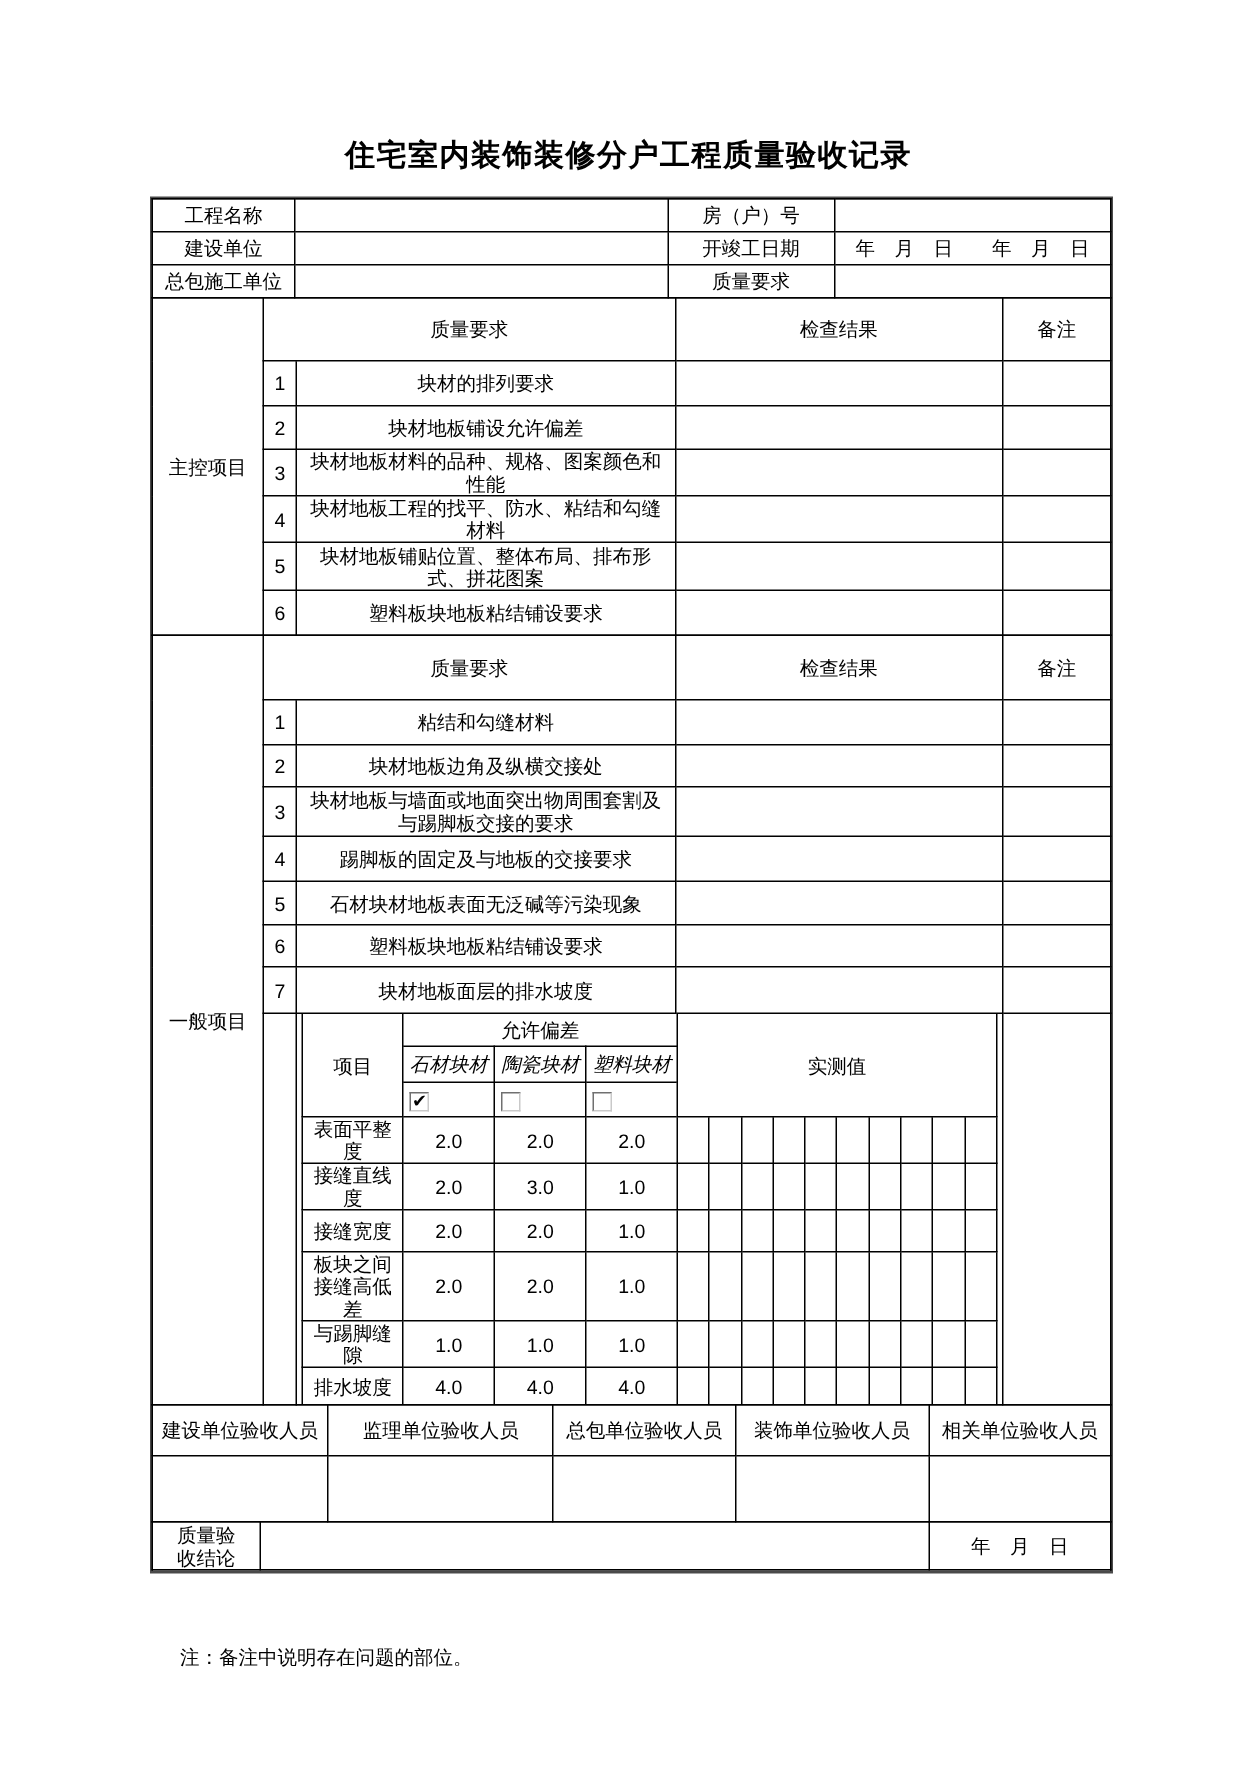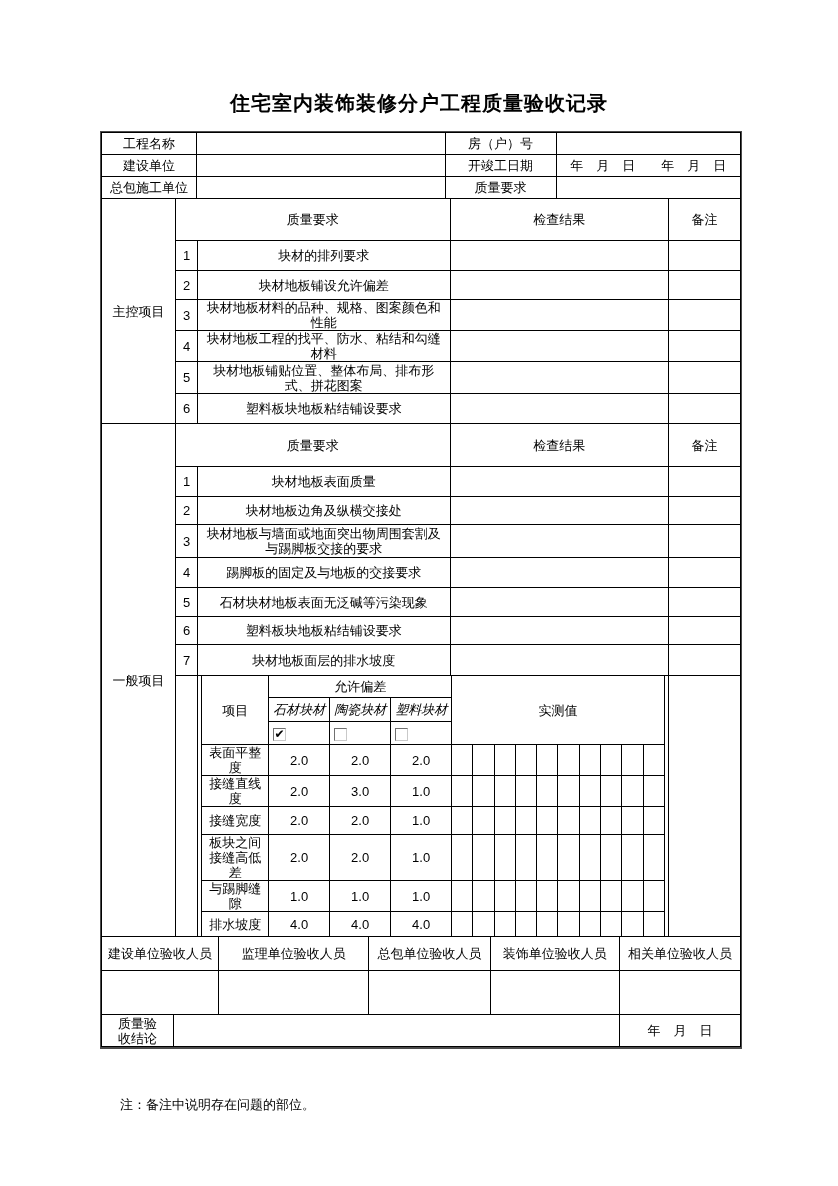--- a/index.html
+++ b/index.html
@@ -131,21 +131,21 @@
         </colgroup>
       <tbody>
           <tr class="h43">
         <th class="c" rowspan="9">一般项目</th>
         <th class="c" colspan="2">质量要求</th>
         <th class="c">检查结果</th>
         <th class="c">备注</th>
       </tr>
       <tr class="h30">
         <td class="num">1</td>
-        <td class="l">块材地板表面质量</td>
+        <td class="l">粘结和勾缝材料</td>
         <td></td>
         <td></td>
       </tr>
       <tr class="h28">
         <td class="num">2</td>
         <td class="l">块材地板边角及纵横交接处</td>
         <td></td>
         <td></td>
       </tr>
       <tr class="h33">

